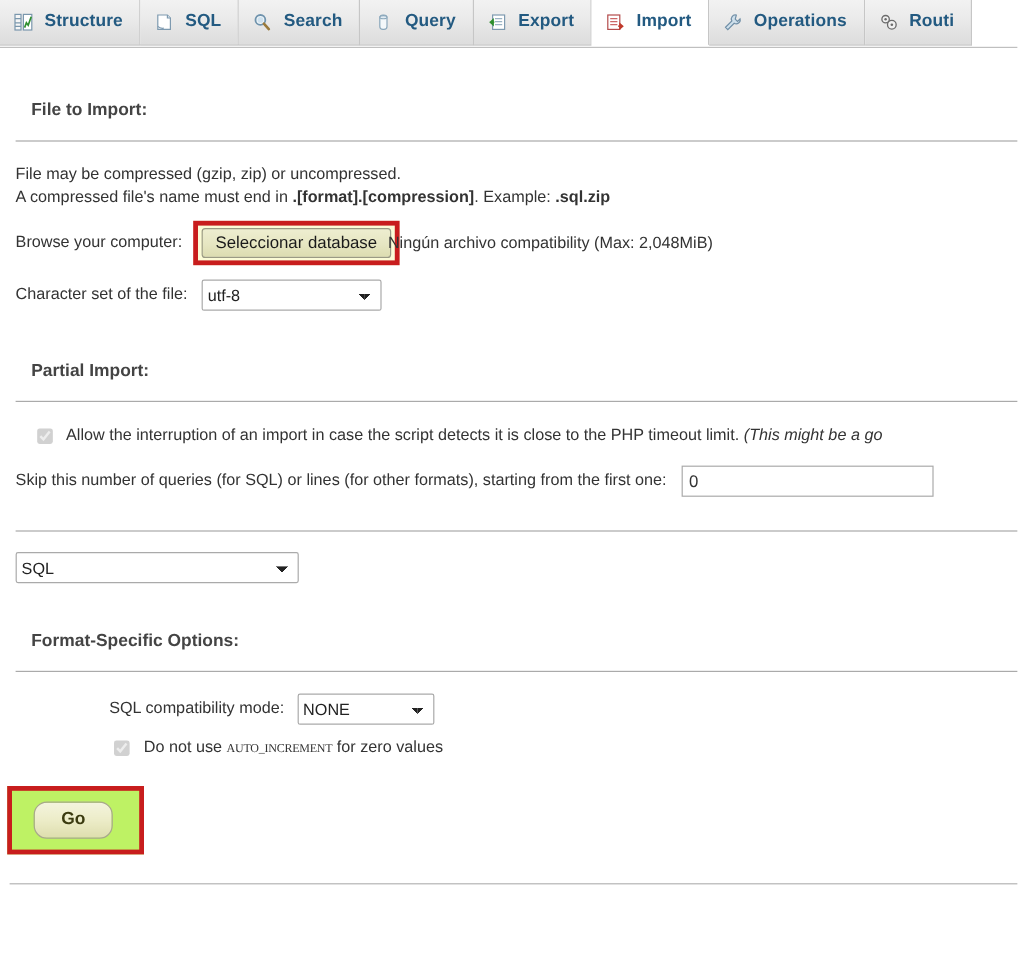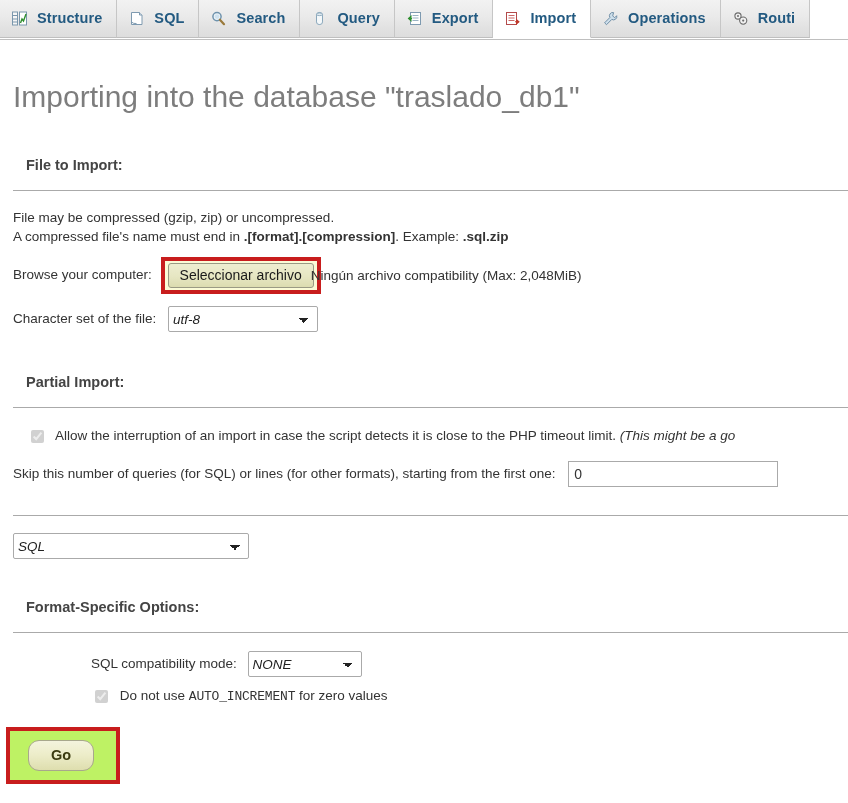--- a/index.html
+++ b/index.html
@@ -166,21 +166,20 @@
     -moz-appearance: none;
     appearance: none;
     background-image:
       linear-gradient(45deg, transparent 50%, #222 50%),
       linear-gradient(135deg, #222 50%, transparent 50%);
     background-position:
       calc(100% - 13px) calc(50% + 1px),
       calc(100% - 8px) calc(50% + 1px);
     background-size: 5px 5px, 5px 5px;
     background-repeat: no-repeat;
-    font-style: italic;
   }
   select.charset { width: 150px; }
   select.format  { width: 236px; }
   select.sqlcompat { width: 114px; }
 
   input.numbox {
     font-family: "Liberation Sans", sans-serif;
     font-size: 14px;
     color: #333333;
     border: 1px solid #aaaaaa;
@@ -207,22 +206,22 @@
   }
   .checkline .note {
     font-style: italic;
     color: #333333;
   }
 
   .indent-block { padding-left: 91px; }
   .indent-block2 { padding-left: 95px; }
 
   code.mono {
-    font-family: Liberation Mono, monospace;
-    font-size: 13px;
+    font-family: Liberation Serif, serif;
+    font-size: 10px;
     letter-spacing: -0.2px;
     color: #333333;
   }
 
   
   .go-wrap {
     display: inline-block;
     border: 4px solid #c81d1d;
     background: #bef264;
     padding: 9px 22px 9px 18px;
@@ -345,36 +344,35 @@
         <circle cx="11.2" cy="10.6" r="1.1" fill="#6b6b6b"></circle>
       </svg>
     </span>
     <span class="tlabel">Routi</span>
   </div>
 
 </div>
 
 <div id="content">
 
-  <h1 id="page-title">Importing into the database "traslado_db1"</h1>
 
   <div style="height:31px"></div>
   <div class="legend">File to Import:</div>
   <div class="legend-rule"></div>
 
   <div style="height:17px"></div>
   <div class="para">File may be compressed (gzip, zip) or uncompressed.</div>
   <div class="para"><span>A compressed file's name must end in </span><b>.[format].[compression]</b><span>. Example: </span><b>.sql.zip</b></div>
 
   <div style="height:11px"></div>
   <div class="row" style="white-space:nowrap;">
     <span>Browse your computer:</span>
     <span class="hl-red" style="margin-left:5px;">
       <span class="file-widget">
-        <span class="file-btn">Seleccionar archivo</span>
+        <span class="file-btn">Seleccionar database</span>
       </span>
     </span><span class="file-name" style="margin-left:-18px;">Ningún archivo compatibility (Max: 2,048MiB)</span>
   </div>
 
   <div style="height:12px"></div>
   <div class="row">
     <span>Character set of the file:</span>
     <select class="styled charset" style="margin-left:8px;">
       <option>utf-8</option>
     </select>

